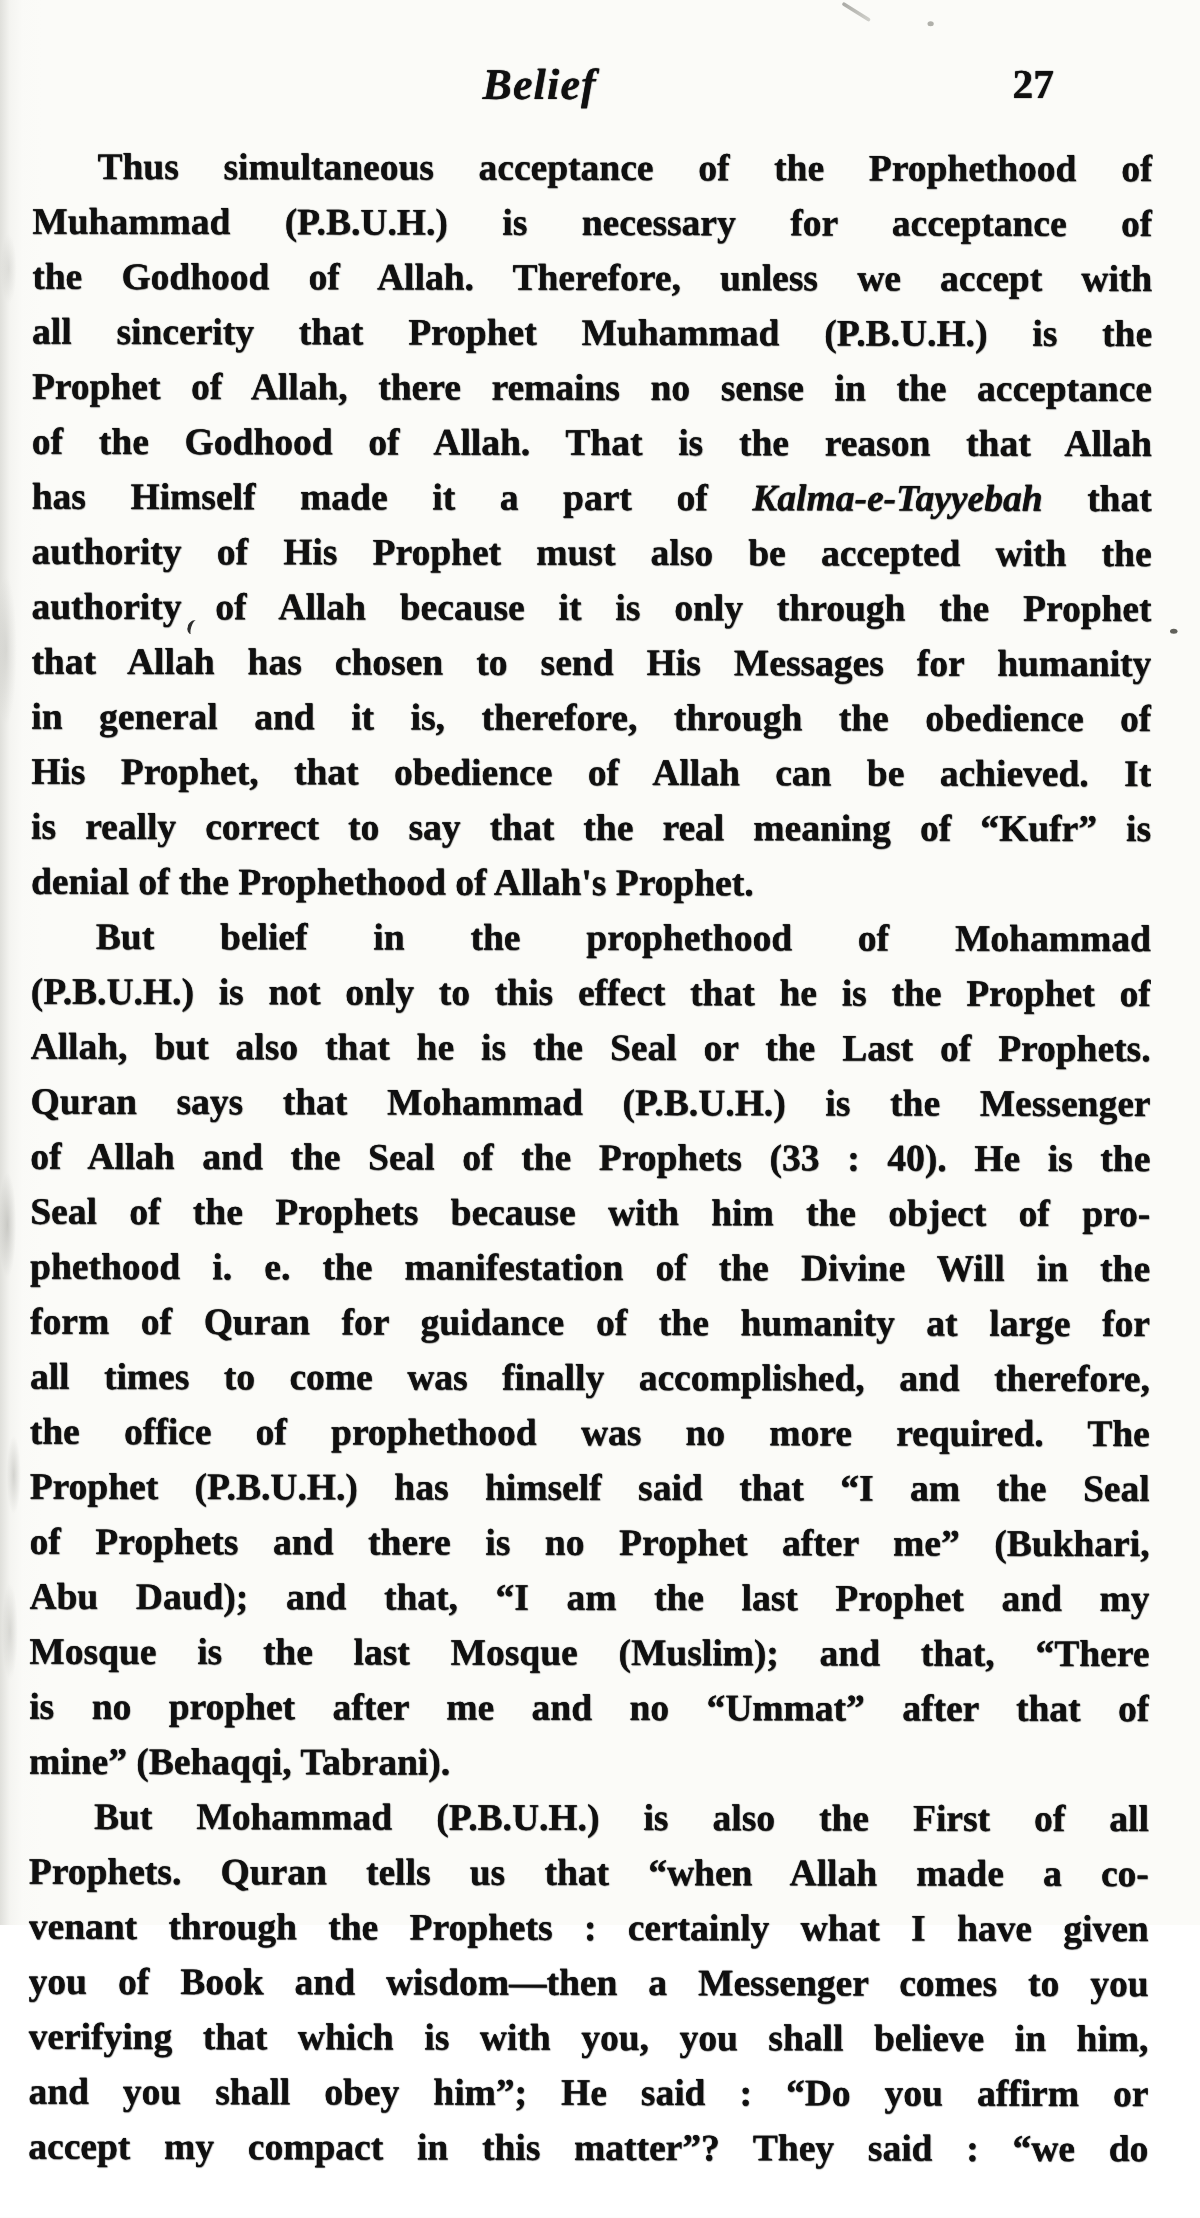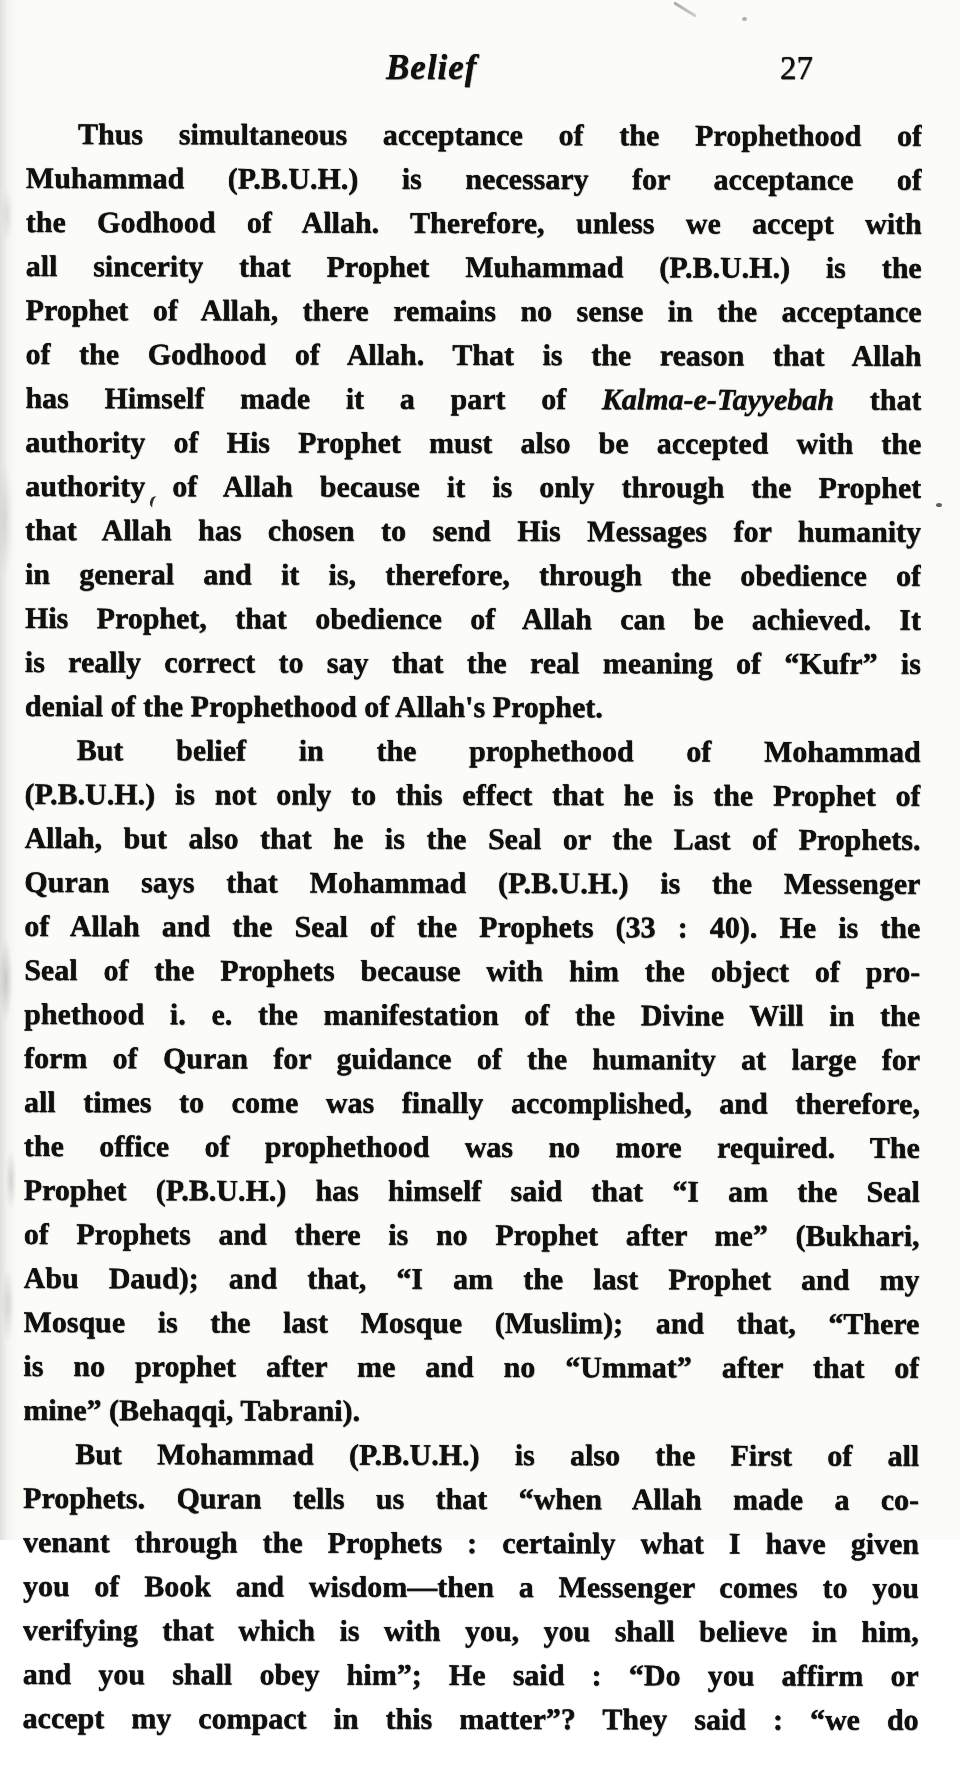--- a/index.html
+++ b/index.html
@@ -25,22 +25,22 @@
   .page-header {
     position: absolute; top: 46px; left: 0; width: 100%; height: 44px;
   }
   .page-title {
     position: absolute; left: 386px; top: 0;
     font-style: italic; font-weight: 700; font-size: 35px; line-height: 44px;
     letter-spacing: 1px;
     text-shadow: 0 0 0.8px currentColor, 0.4px 0.5px 0.7px rgba(0,0,0,.45);
   }
   .page-number {
-    position: absolute; left: 780px; top: 0;
-    font-weight: 400; font-size: 33px; line-height: 44px;
+    position: absolute; left: 810px; top: 0;
+    font-weight: 700; font-size: 33px; line-height: 44px;
     text-shadow: 0 0 0.8px currentColor, 0.4px 0.5px 0.7px rgba(0,0,0,.45);
   }
   .text-column {
     position: absolute; top: 112px; left: 26px; width: 896px;
     transform: rotate(0.12deg); transform-origin: top left;
   }
   .paragraph { margin: 0; padding: 0; }
   .line {
     height: 44px; line-height: 44px;
     font-size: 30px; font-weight: 700;

